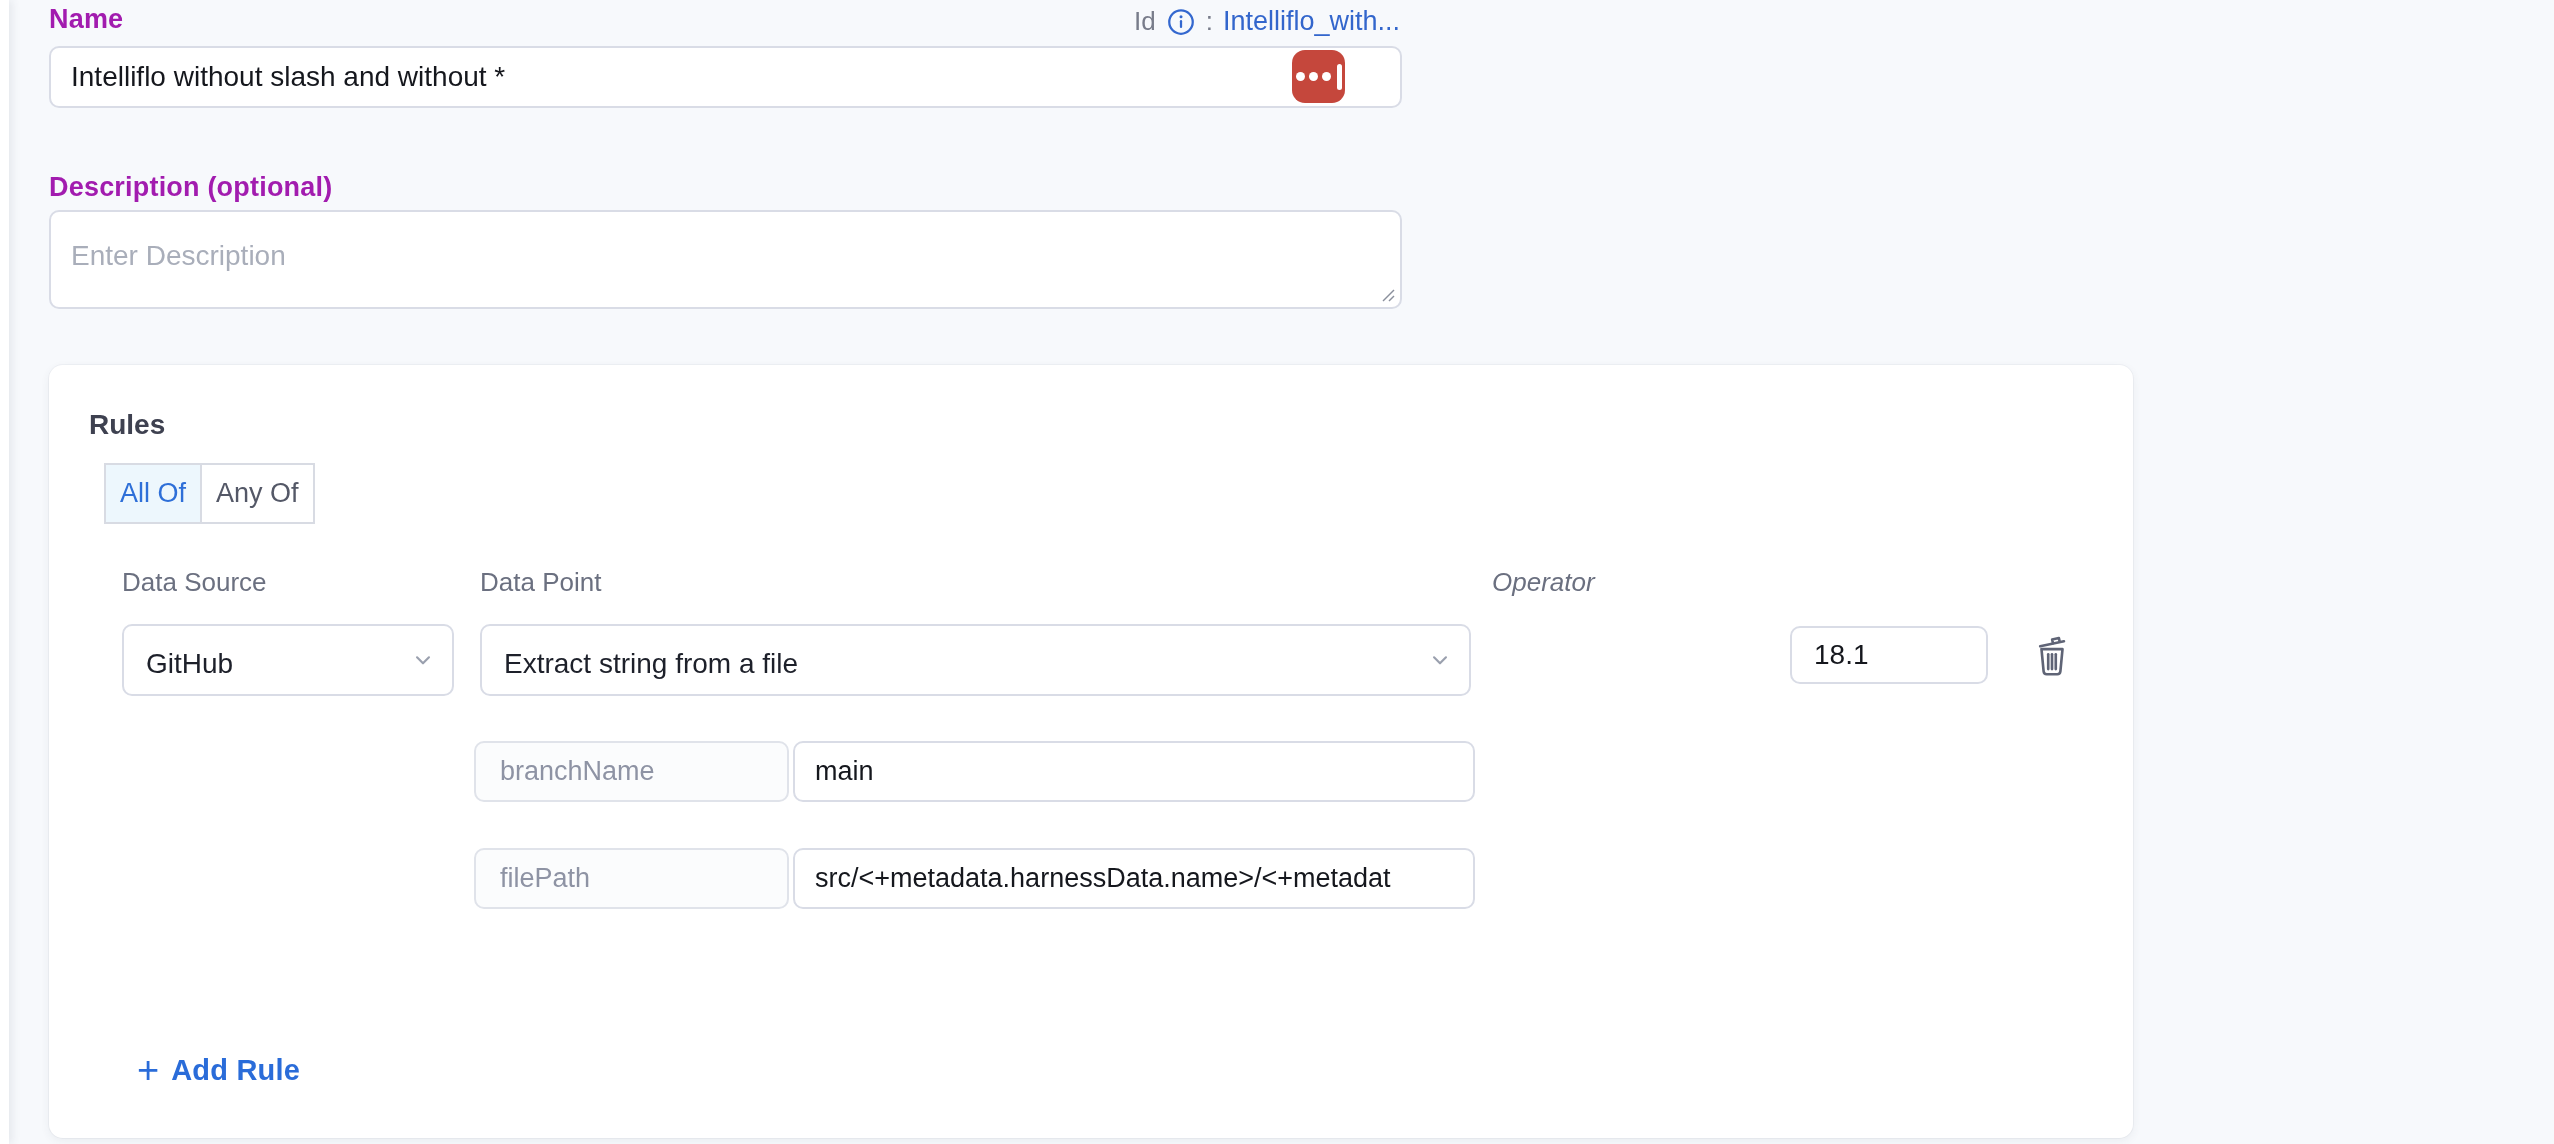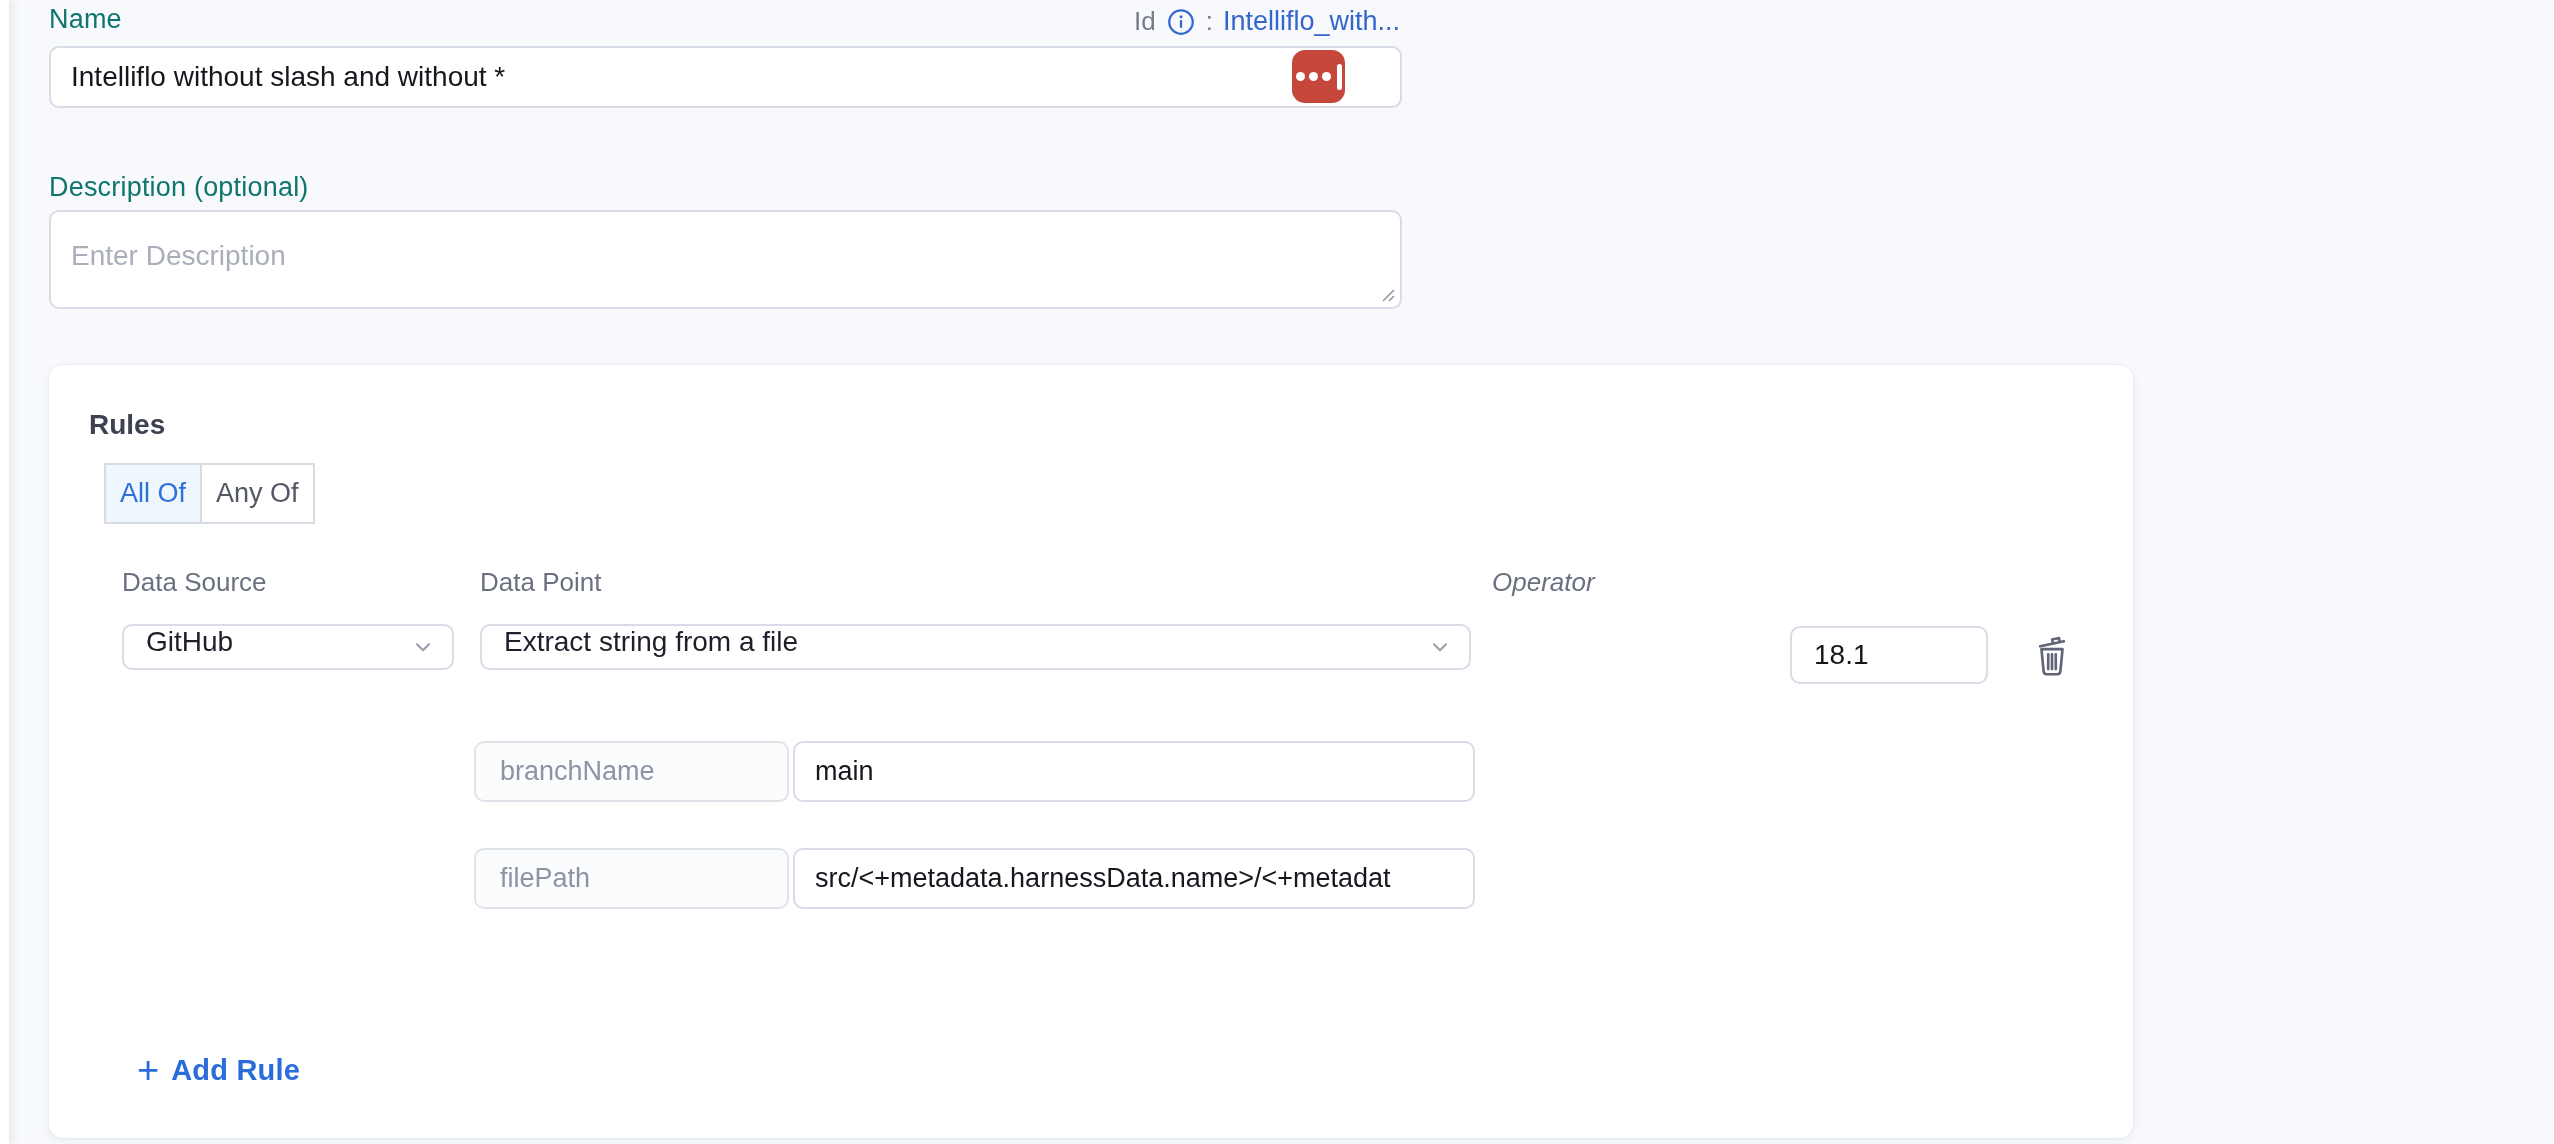--- a/index.html
+++ b/index.html
@@ -8,21 +8,21 @@
     position:relative; width:2554px; height:1144px;
     background:#f7f9fc; overflow:hidden;
     font-family:"Liberation Sans", sans-serif;
     color:#1d202a;
   }
   .left-strip {
     position:absolute; left:0; top:0; width:9px; height:1144px;
     background:#ffffff; box-shadow:3px 0 8px rgba(60,65,90,0.10);
   }
   .field-label {
-    position:absolute; font-size:27px; font-weight:400; color:#0f766e; letter-spacing:0.2px;
+    position:absolute; font-size:27px; font-weight:700; color:#a21caf; letter-spacing:0.2px;
   }
   
   .name-label { left:49px; top:4px; }
   .id-row {
     position:absolute; top:6px; right:1154px;
     display:flex; align-items:center; gap:10px; font-size:26px; color:#787c8a;
     white-space:nowrap;
   }
   .id-row .info-icon { display:inline-flex; width:30px; height:30px; }
   .id-link { color:#3366cc; font-size:27px; cursor:pointer; }
@@ -66,23 +66,23 @@
     color:#545867; cursor:pointer;
   }
   .toggle-btn.first { border-right-width:1px; }
   .toggle-btn.last  { border-left-width:1px; }
   .toggle-btn.selected { background:#edf7fd; color:#2e6fd8; }
   .col-label { position:absolute; font-size:26px; color:#6b7080; }
   .lbl-ds { left:73px;  top:202px; }
   .lbl-dp { left:431px; top:202px; }
   .lbl-op { left:1443px;top:202px;font-style:italic; }
   .select {
-    position:absolute; height:46px; background:#ffffff;
+    position:absolute; height:72px; background:#ffffff;
     border:2px solid #d9dce6; border-radius:10px;
-    display:flex; align-items:flex-start; font-size:28px; color:#1d202a;
+    display:flex; align-items:flex-end; font-size:28px; color:#1d202a;
     padding:0 56px 14px 22px; cursor:pointer;
   }
   .select .sel-text { overflow:hidden; white-space:nowrap; }
   .select .chev { position:absolute; right:16px; top:50%; margin-top:-13px; width:26px; height:26px; }
   .sel-ds { left:73px;  top:259px; width:332px; }
   .sel-dp { left:431px; top:259px; width:991px; }
   .sel-op { left:1443px;top:259px; width:280px; }
   .val-input-wrap { position:absolute; left:1741px; top:261px; width:198px; height:58px; }
   .val-input {
     width:100%; height:100%; background:#ffffff; border:2px solid #d9dce6; border-radius:10px;

